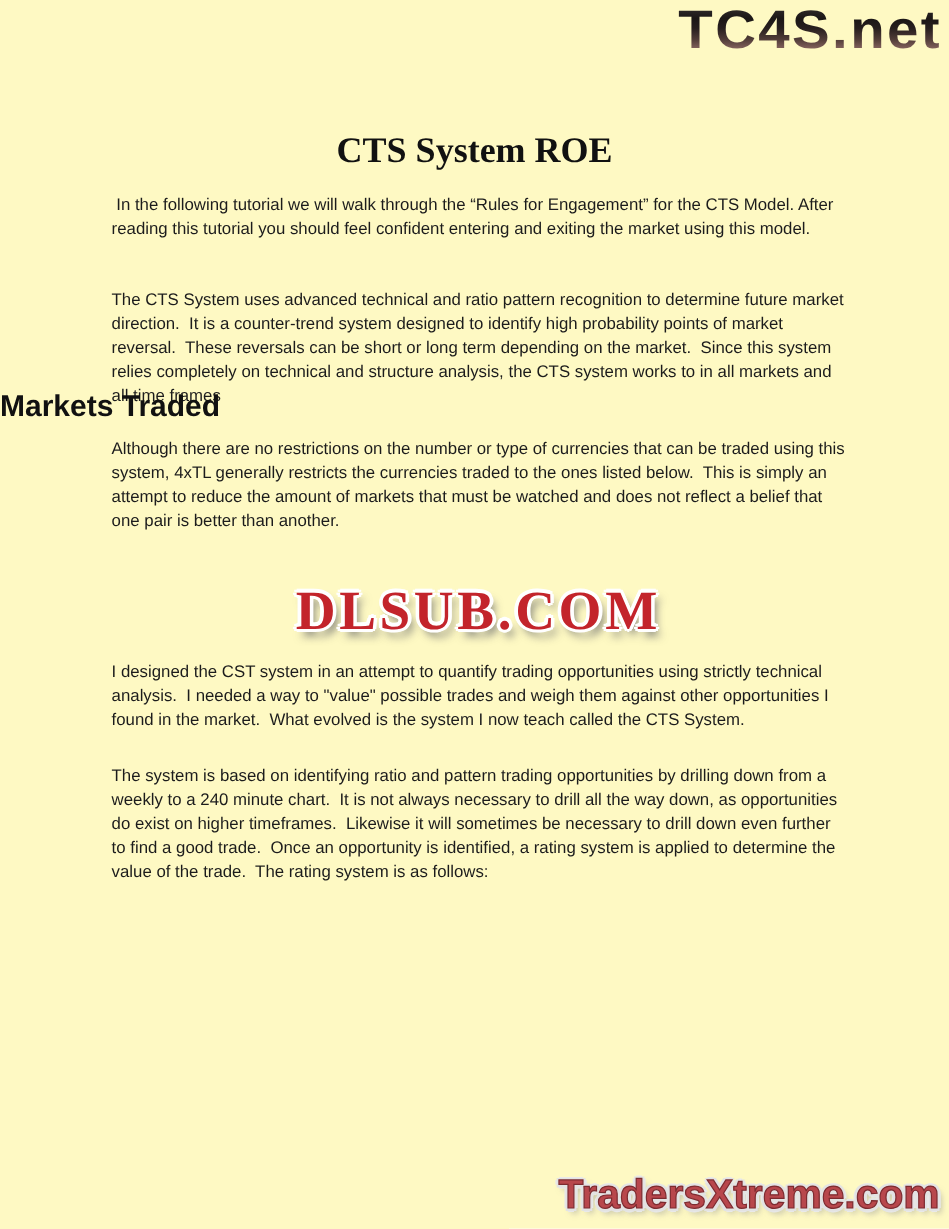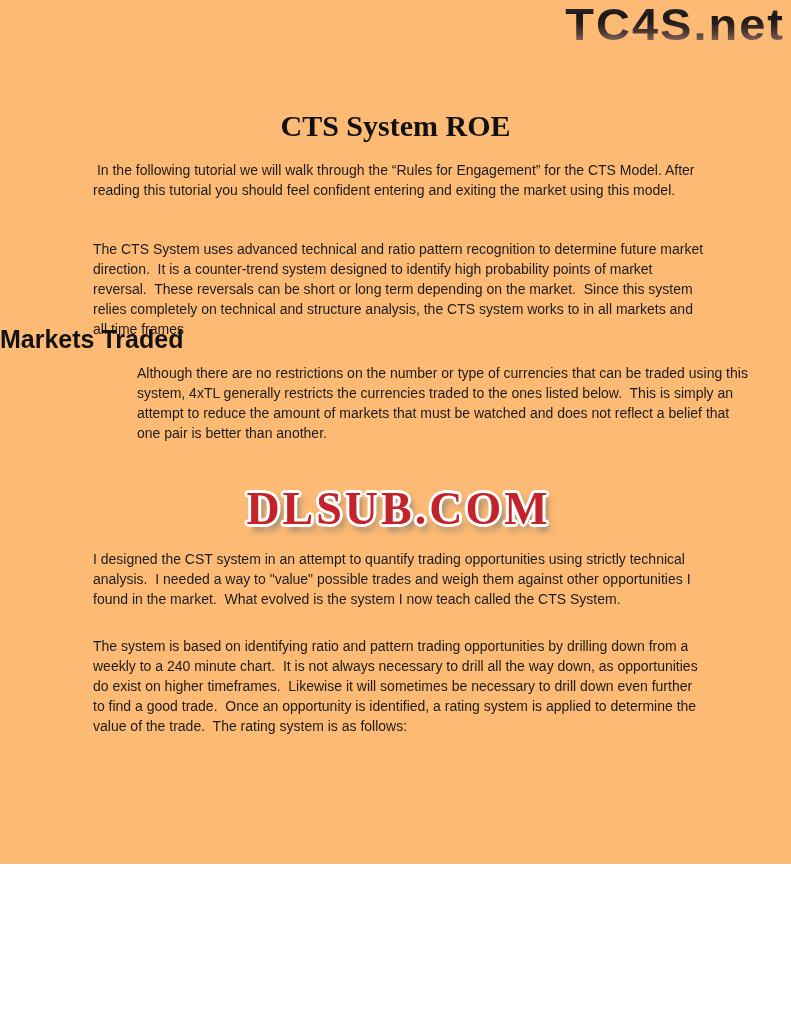--- a/index.html
+++ b/index.html
@@ -1,17 +1,17 @@
 <!DOCTYPE html>
 <html><head>
 <meta charset="utf-8">
 <style>
   html,body { margin:0; padding:0; background:#ffffff; }
   .page {
-    position:relative; width:791px; height:864px; background:#fdba74;
+    position:relative; width:791px; height:1024px; background:#fef9c3;
     font-family:"Liberation Sans", sans-serif; overflow:hidden;
     color:#1c1c1c;
   }
   
   .tc4s-logo {
     position:absolute; top:1px; right:6px;
     font-family:"Liberation Sans", sans-serif;
     font-weight:700; font-size:47px; letter-spacing:2px; line-height:1;
     background:linear-gradient(180deg,#3a3534 0%,#1b1716 30%,#271f1e 48%,#4f3b37 68%,#8a6761 88%,#a08079 100%);
     -webkit-background-clip:text; background-clip:text; color:transparent;
@@ -23,21 +23,21 @@
     font-family:"Liberation Serif", serif; font-weight:700; font-size:30px;
     color:#111;
   }
   .para {
     position:absolute; left:93px; width:612px;
     font-size:14px; line-height:20px; color:#1c1c1c;
     white-space:pre-wrap;
   }
   .p-intro   { top:160px; }
   .p-system  { top:239px; }
-  .p-markets { top:363px;margin-left:44px; }
+  .p-markets { top:363px; }
   .p-design  { top:549px; }
   .p-rating  { top:636px; }
   .sub-heading {
     position:absolute; top:325px; left:0; width:791px; text-align:left;
     font-weight:700; font-size:25px; color:#111;
   }
   .pairs-list {
     position:absolute; top:450px; left:93px; width:575px;
     margin:0; padding-left:50px;
     font-family:"Liberation Serif", serif; font-size:16px; line-height:20px;

